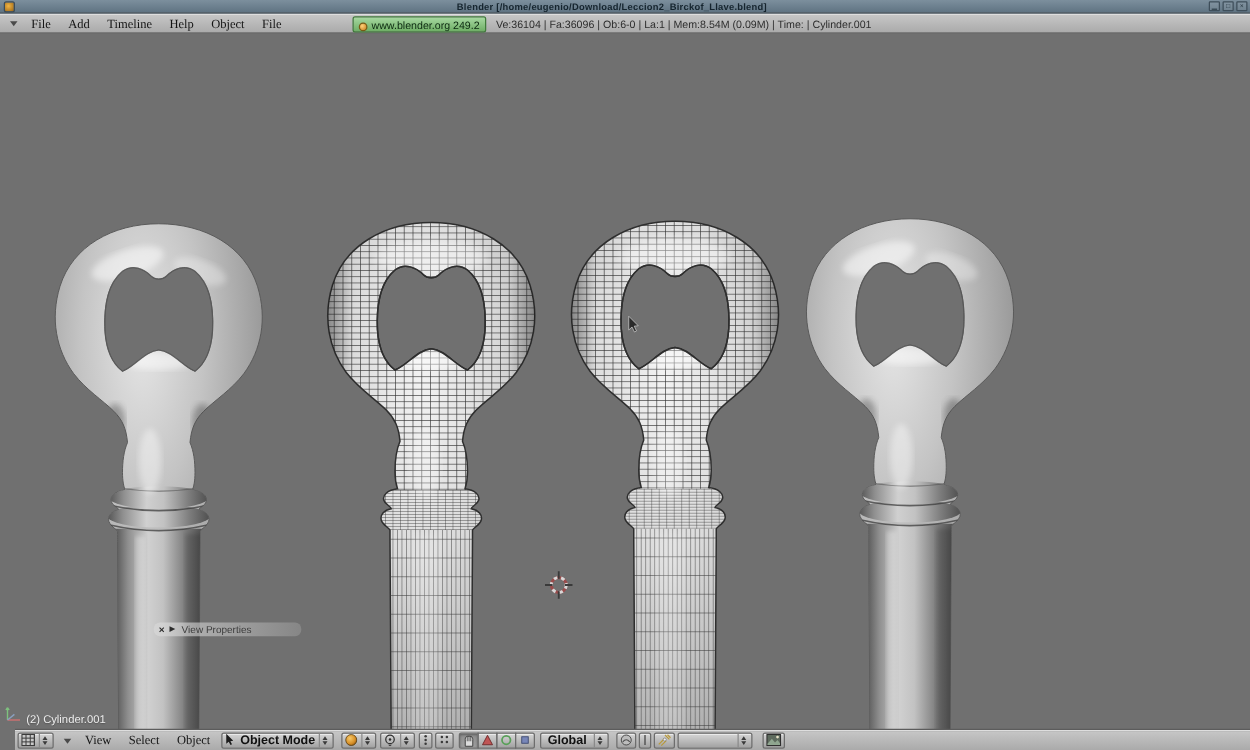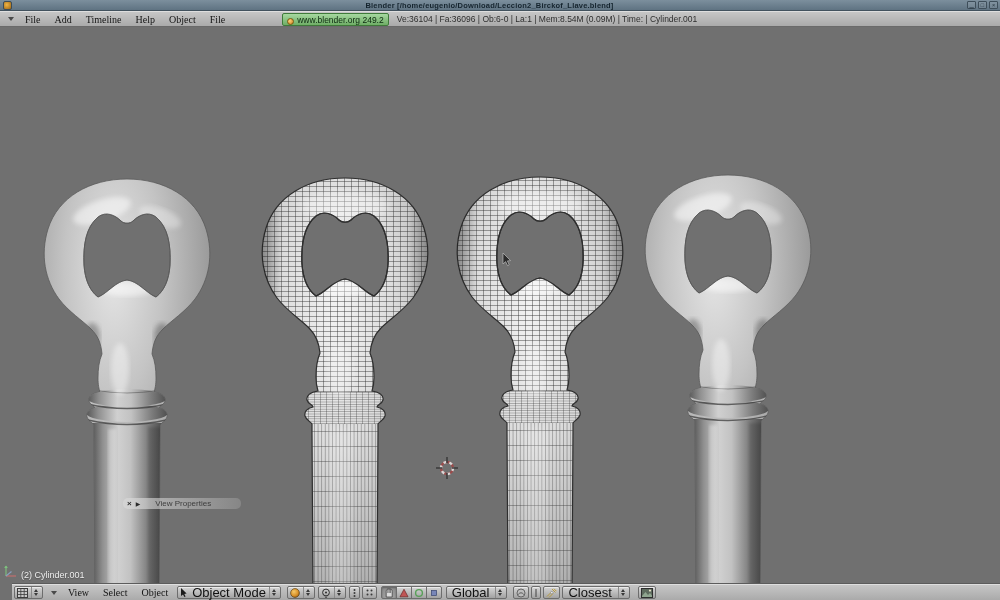--- a/index.html
+++ b/index.html
@@ -26,43 +26,43 @@
     border-top:4.5px solid #4a4a4a;margin:0 4px 0 8px;}
 
   .badge{display:inline-flex;align-items:flex-end;height:11px;margin-left:50px;padding:0 4px;
     background:linear-gradient(#a6d8a0,#6fae66);border:1px solid #3f7a3a;border-radius:2px;
     font-size:8.5px;color:#0c2a10;white-space:nowrap;}
   .badge .dot{width:5px;height:5px;border-radius:50%;margin-right:3px;
     background:radial-gradient(circle at 35% 35%,#ffd27a,#c87e1e);border:1px solid #7a5a14;}
   .stats{margin-left:8px;font-size:8.5px;color:#2e2e2e;white-space:nowrap;text-align:center;}
 
   
-  .btn{display:inline-flex;align-items:center;height:13px;background:linear-gradient(#d6d6d6,#a2a2a2);
+  .btn{display:inline-flex;height:13px;background:linear-gradient(#d6d6d6,#a2a2a2);
     border:1px solid #6d6d6d;border-radius:2px;box-shadow:inset 0 1px 0 #eaeaea;
-    font-size:13px;color:#111;box-sizing:border-box;padding:0 2px;}
+    font-size:10px;color:#111;box-sizing:border-box;padding:0 2px;font-weight:bold;}
   .btn.pressed{background:linear-gradient(#8f8f8f,#9e9e9e);box-shadow:inset 0 1px 2px #5f5f5f;}
   .stepper{display:inline-flex;flex-direction:column;justify-content:center;gap:1.5px;
     padding:0 2px;margin-left:3px;border-left:1px solid #8a8a8a;height:100%;box-sizing:border-box;}
   .t-up{width:0;height:0;border-left:2.5px solid transparent;border-right:2.5px solid transparent;border-bottom:3.5px solid #3a3a3a;}
   .t-dn{width:0;height:0;border-left:2.5px solid transparent;border-right:2.5px solid transparent;border-top:3.5px solid #3a3a3a;}
   .grp{display:inline-flex;}
   .grp .btn{border-radius:0;margin-left:-1px;}
   .grp .btn:first-child{border-radius:2px 0 0 2px;margin-left:0;}
   .grp .btn:last-child{border-radius:0 2px 2px 0;}
   .ml2{margin-left:2px}.ml3{margin-left:3px}.ml4{margin-left:4px}.ml6{margin-left:6px}.ml8{margin-left:8px}
 
   
   .viewport{position:absolute;left:0;top:27px;width:1000px;height:557px;background:#707070;overflow:hidden;}
   .vp-svg{position:absolute;left:0;top:0;}
   .float-panel{position:absolute;left:123px;top:471px;width:118px;height:11px;border-radius:5px;
     background:linear-gradient(90deg,rgba(215,215,215,0.75),rgba(200,200,200,0.25));
     display:flex;align-items:center;font-size:8px;color:#2b2b2b;}
   .float-panel .px{margin-left:4px;font-weight:bold;font-size:8px;line-height:8px;}
   .float-panel .parrow{margin-left:4px;font-size:6px;line-height:6px;}
-  .float-panel .ptitle{margin-left:15px;color:#3d3d3d;}
+  .float-panel .ptitle{margin-left:5px;color:#3d3d3d;}
   .obj-label{position:absolute;left:21px;top:543px;font-size:9px;color:#ededed;text-shadow:0 1px 1px rgba(0,0,0,.25);}
   .mini-axis{position:absolute;left:3px;top:536px;}
 </style>
 </head>
 <body>
 
 <div id="app">
 
   <div class="titlebar">
     <div class="appicon"></div>

